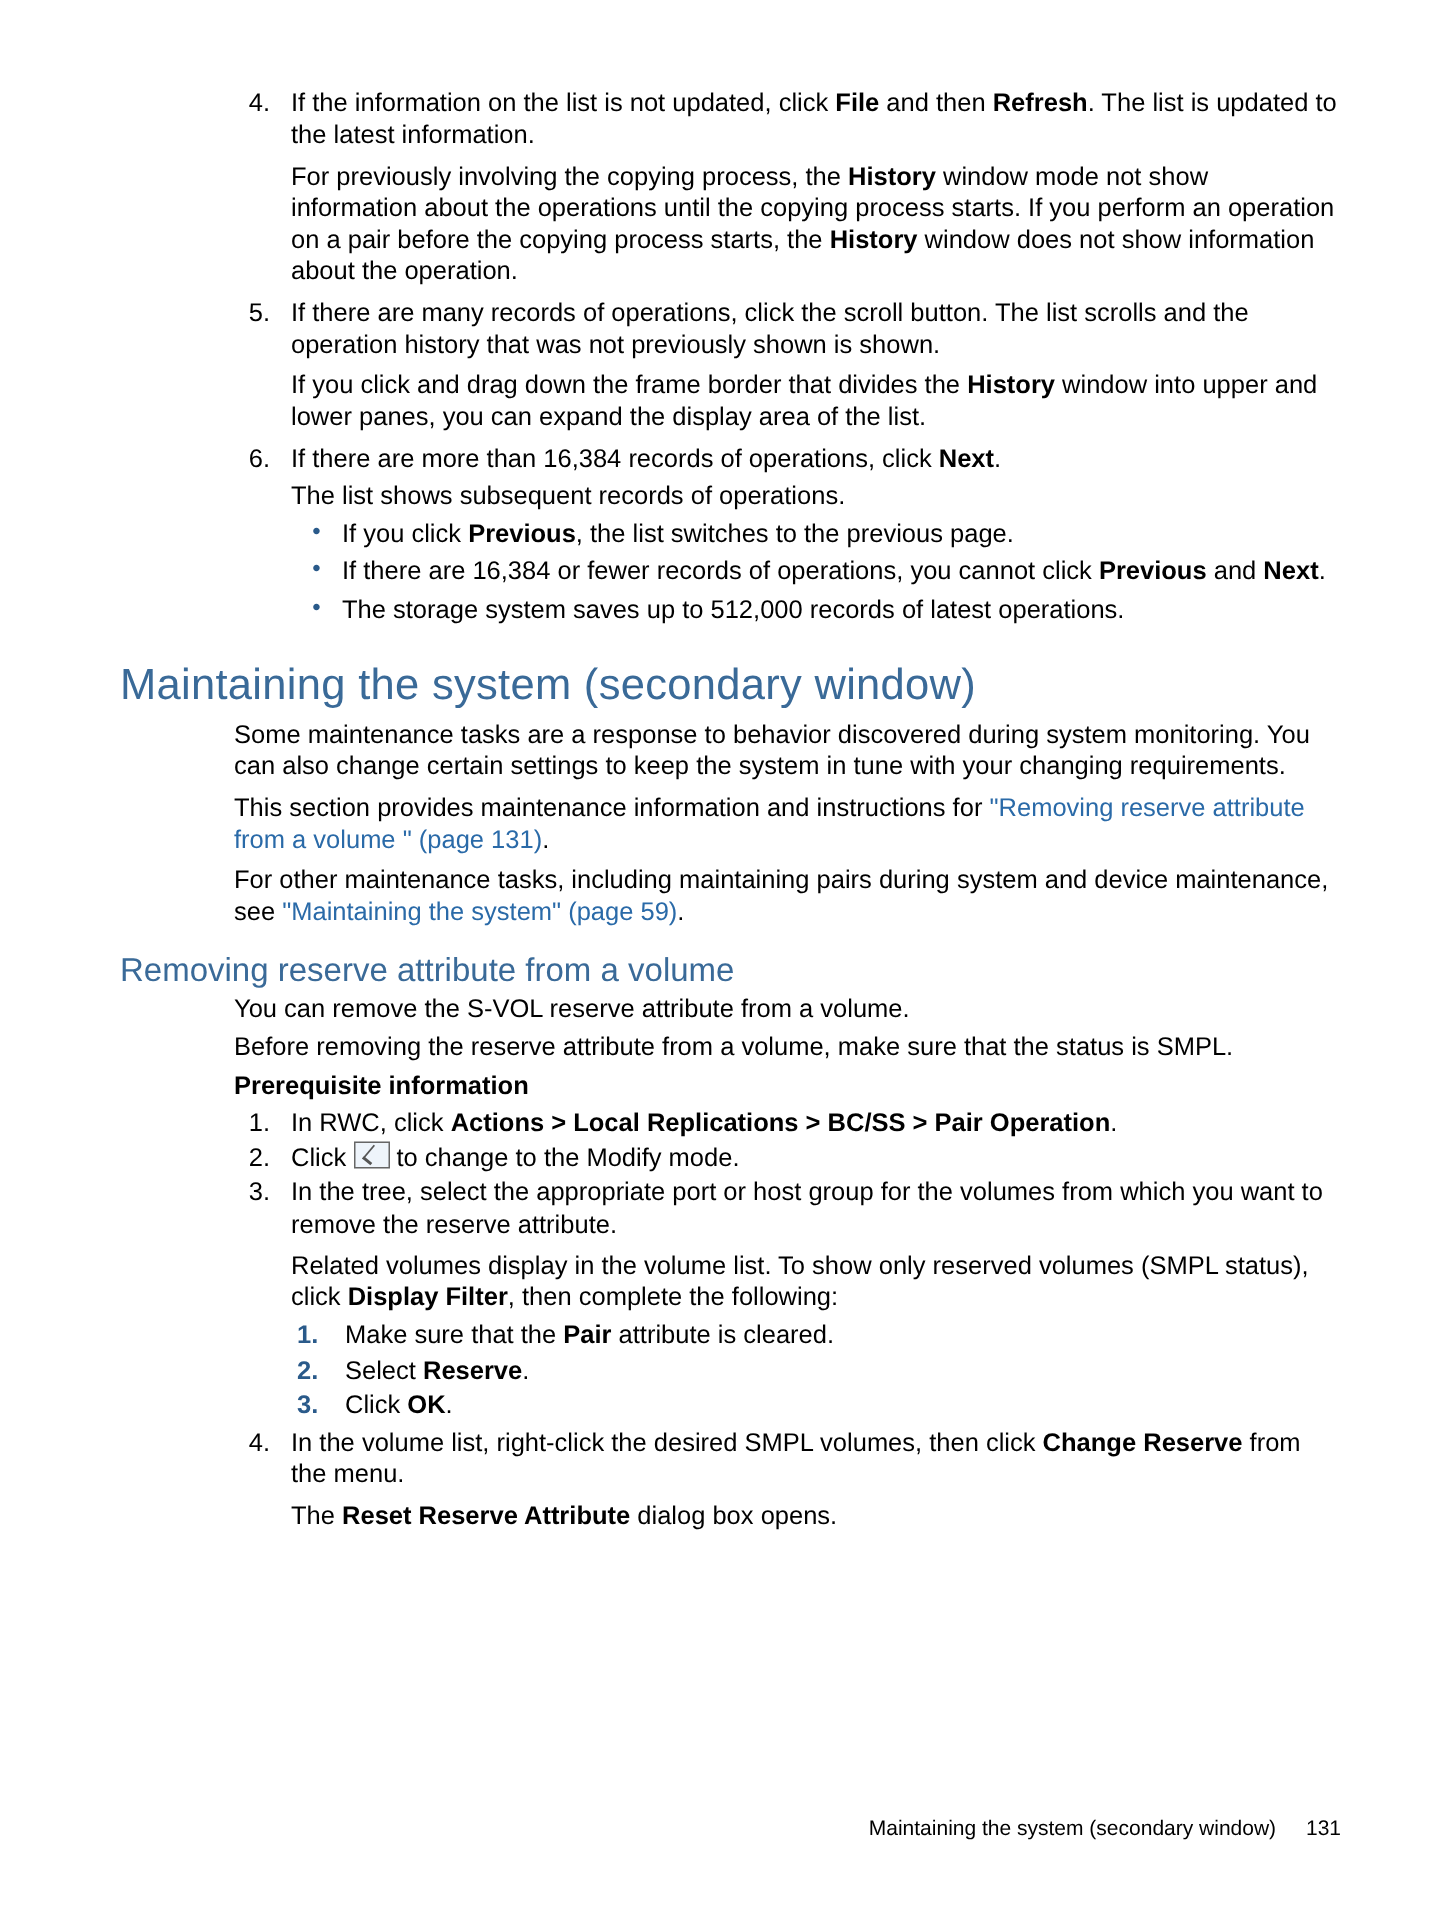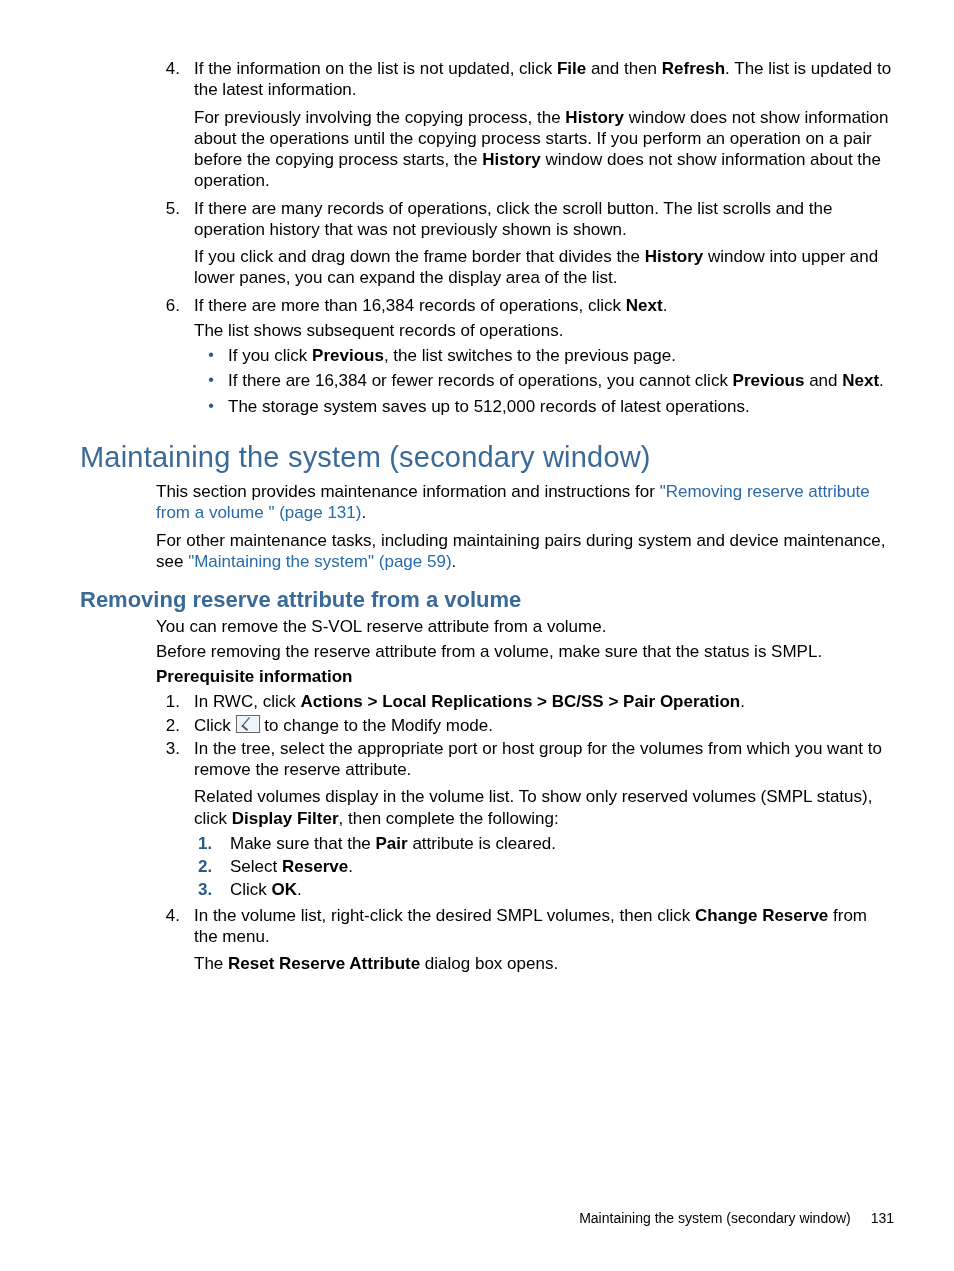--- a/index.html
+++ b/index.html
@@ -63,21 +63,21 @@
   }
   .bullets .btxt { flex:1; }
   h1.section {
     font-weight: normal;
     color: #3a6a98;
     font-size: 29px;
     margin: 18px 0 4px 0;
     letter-spacing: 0.2px;
   }
   h2.subsection {
-    font-weight: bold;
+    font-weight: normal;
     color: #3a6a98;
     font-size: 22px;
     margin: 14px 0 2px 0;
   }
   a.link { color: #2a6aa8; text-decoration: none; }
   .bold { font-weight: bold; }
   .footer {
     position: absolute;
     bottom: 44px;
     right: 60px;
@@ -125,21 +125,21 @@
 
 <div class="content-block">
   <ol class="ol-main">
     <li>
       <div class="num">4.</div>
       <div class="body">
         <p class="para">
           <span>If the information on the list is not updated, click </span><span class="bold">File</span><span> and then </span><span class="bold">Refresh</span><span>. The list is updated to the latest information.</span>
         </p>
         <p class="para2">
-          <span>For previously involving the copying process, the </span><span class="bold">History</span><span> window does not show information about the operations until the copying process starts. If you perform an operation on a pair before the copying process starts, the </span><span class="bold">History</span><span> window does not show information about the operation.</span>
+          <span>For previously involving the copying process, the </span><span class="bold">History</span><span> window mode not show information about the operations until the copying process starts. If you perform an operation on a pair before the copying process starts, the </span><span class="bold">History</span><span> window does not show information about the operation.</span>
         </p>
       </div>
     </li>
 
     <li>
       <div class="num">5.</div>
       <div class="body">
         <p class="para">If there are many records of operations, click the scroll button. The list scrolls and the operation history that was not previously shown is shown.</p>
         <p class="para2">
           <span>If you click and drag down the frame border that divides the </span><span class="bold">History</span><span> window into upper and lower panes, you can expand the display area of the list.</span>
@@ -172,20 +172,21 @@
             <span class="btxt">The storage system saves up to 512,000 records of latest operations.</span>
           </li>
         </ul>
       </div>
     </li>
   </ol>
 </div>
 
 <h1 class="section">Maintaining the system (secondary window)</h1>
 <div class="content-block">
+  <p class="para">Some maintenance tasks are a response to behavior discovered during system monitoring. You can also change certain settings to keep the system in tune with your changing requirements.</p>
   <p class="para2">
     <span>This section provides maintenance information and instructions for </span><a class="link">"Removing reserve attribute from a volume " (page 131)</a><span>.</span>
   </p>
   <p class="para2">
     <span>For other maintenance tasks, including maintaining pairs during system and device maintenance, see </span><a class="link">"Maintaining the system" (page 59)</a><span>.</span>
   </p>
 </div>
 
 <h2 class="subsection">Removing reserve attribute from a volume</h2>
 <div class="content-block">

